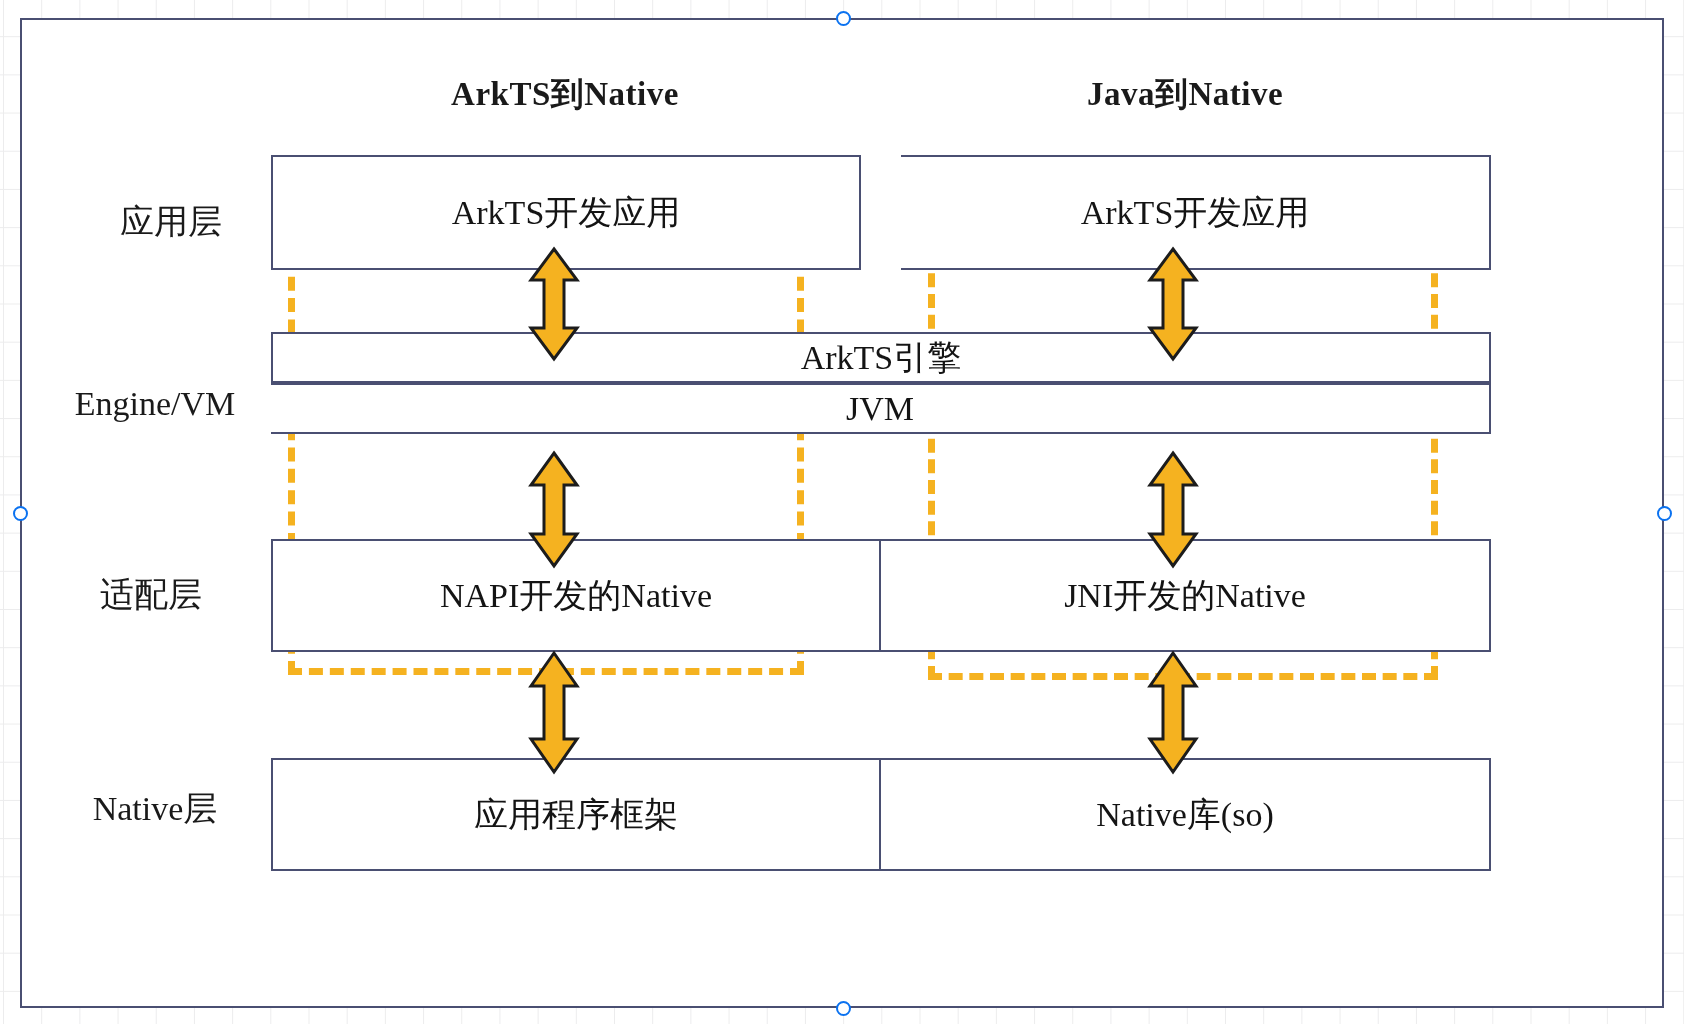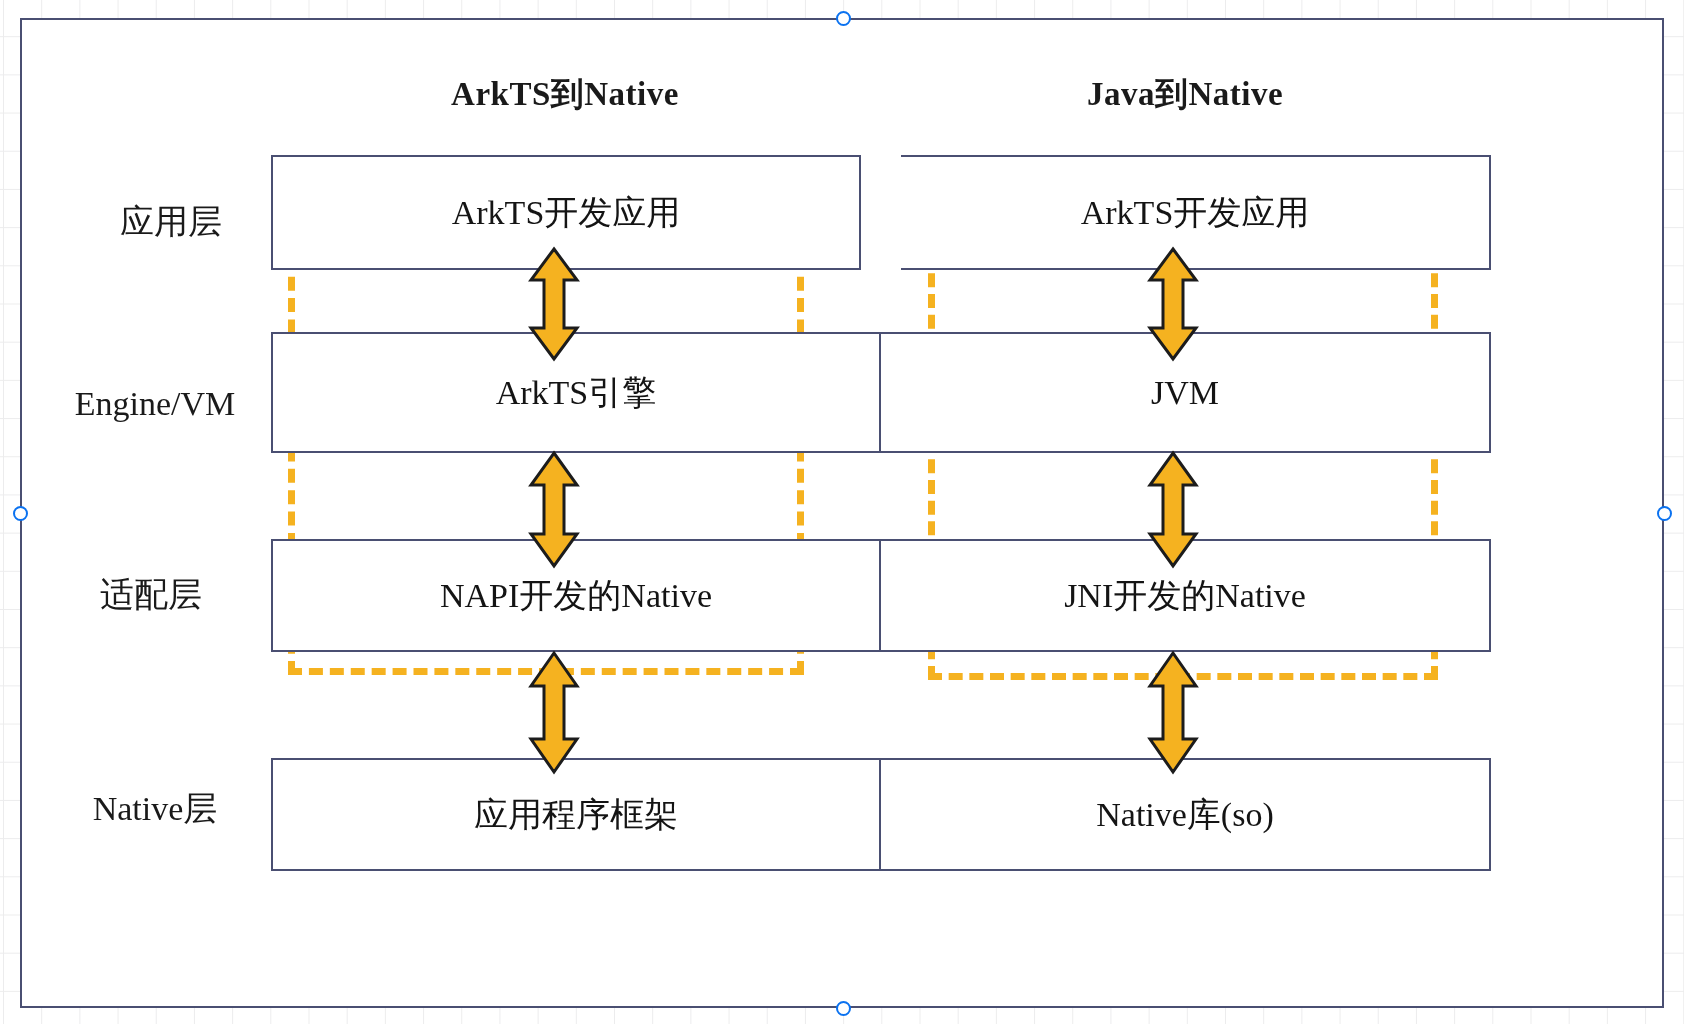--- a/index.html
+++ b/index.html
@@ -86,21 +86,21 @@
 
   
   .layer-row {
     position: absolute;
     left: 271px;
     width: 1220px;
     display: flex;
     z-index: 10;
   }
   .layer-row.r1 { top: 155px;  height: 115px; gap: 40px; }
-  .layer-row.r2 { top: 332px;  height: 121px; }
+  .layer-row.r2 { top: 332px;  height: 102px; flex-direction: column; }
   .layer-row.r3 { top: 539px;  height: 113px; }
   .layer-row.r4 { top: 758px;  height: 113px; }
 
   .layer-box {
     flex: 1 1 50%;
     border: 2.5px solid #4a4f72;
     background: #ffffff;
     box-sizing: border-box;
     display: flex;
     align-items: center;

